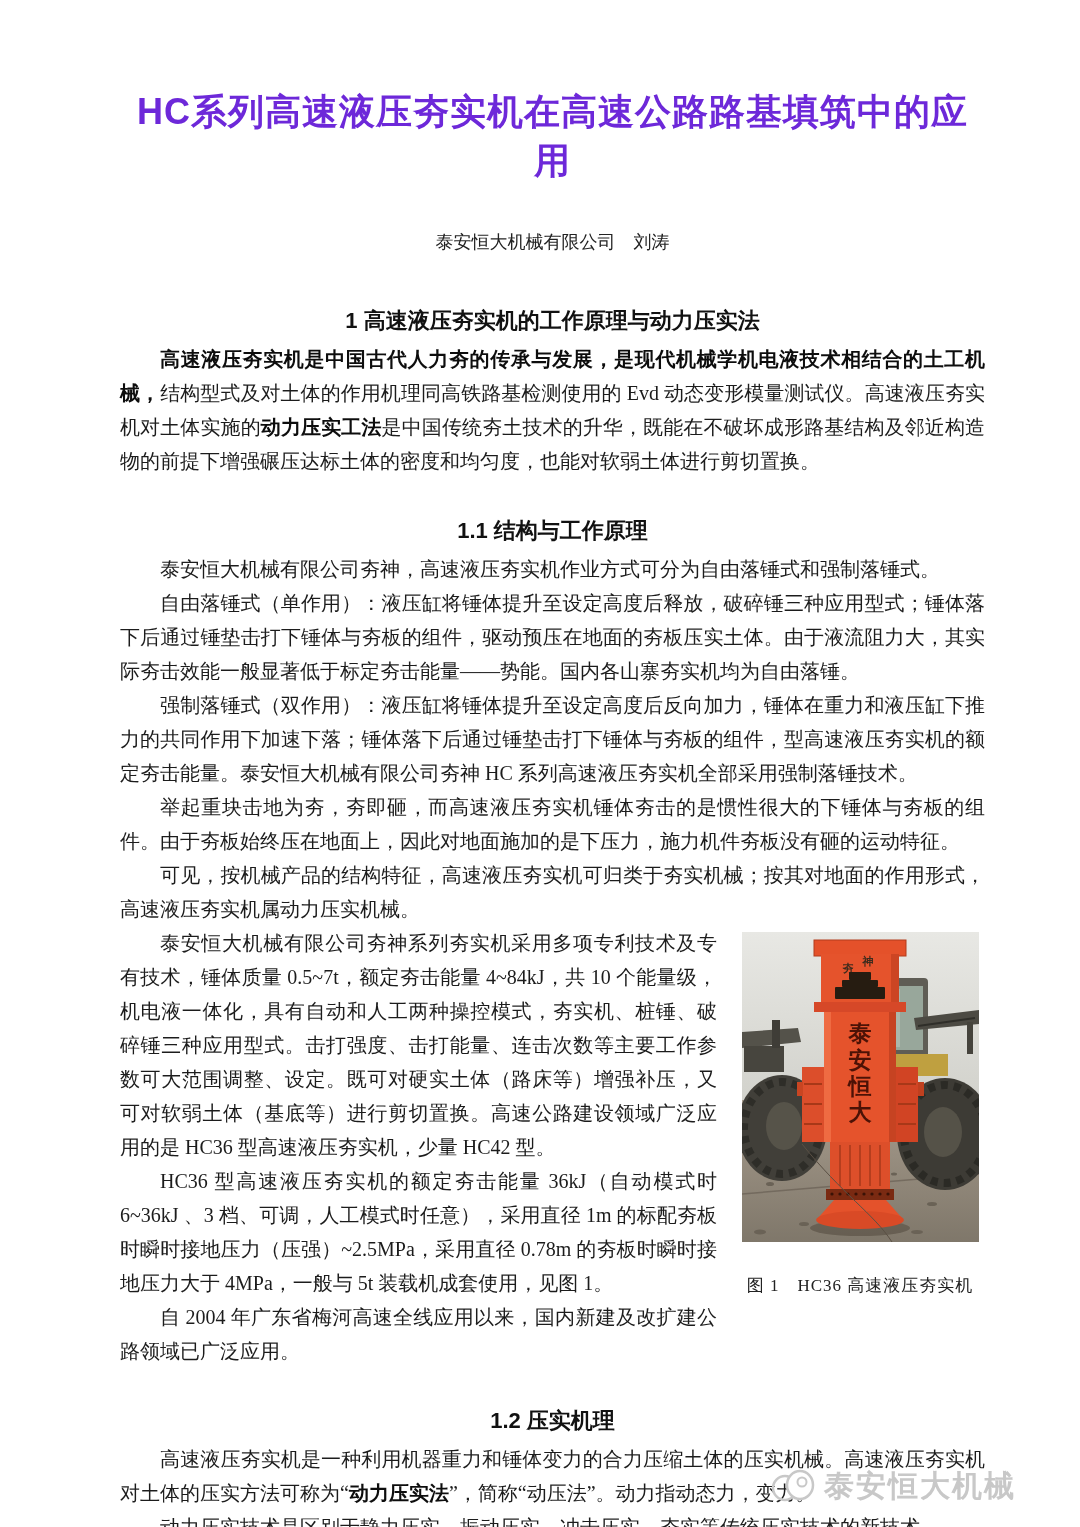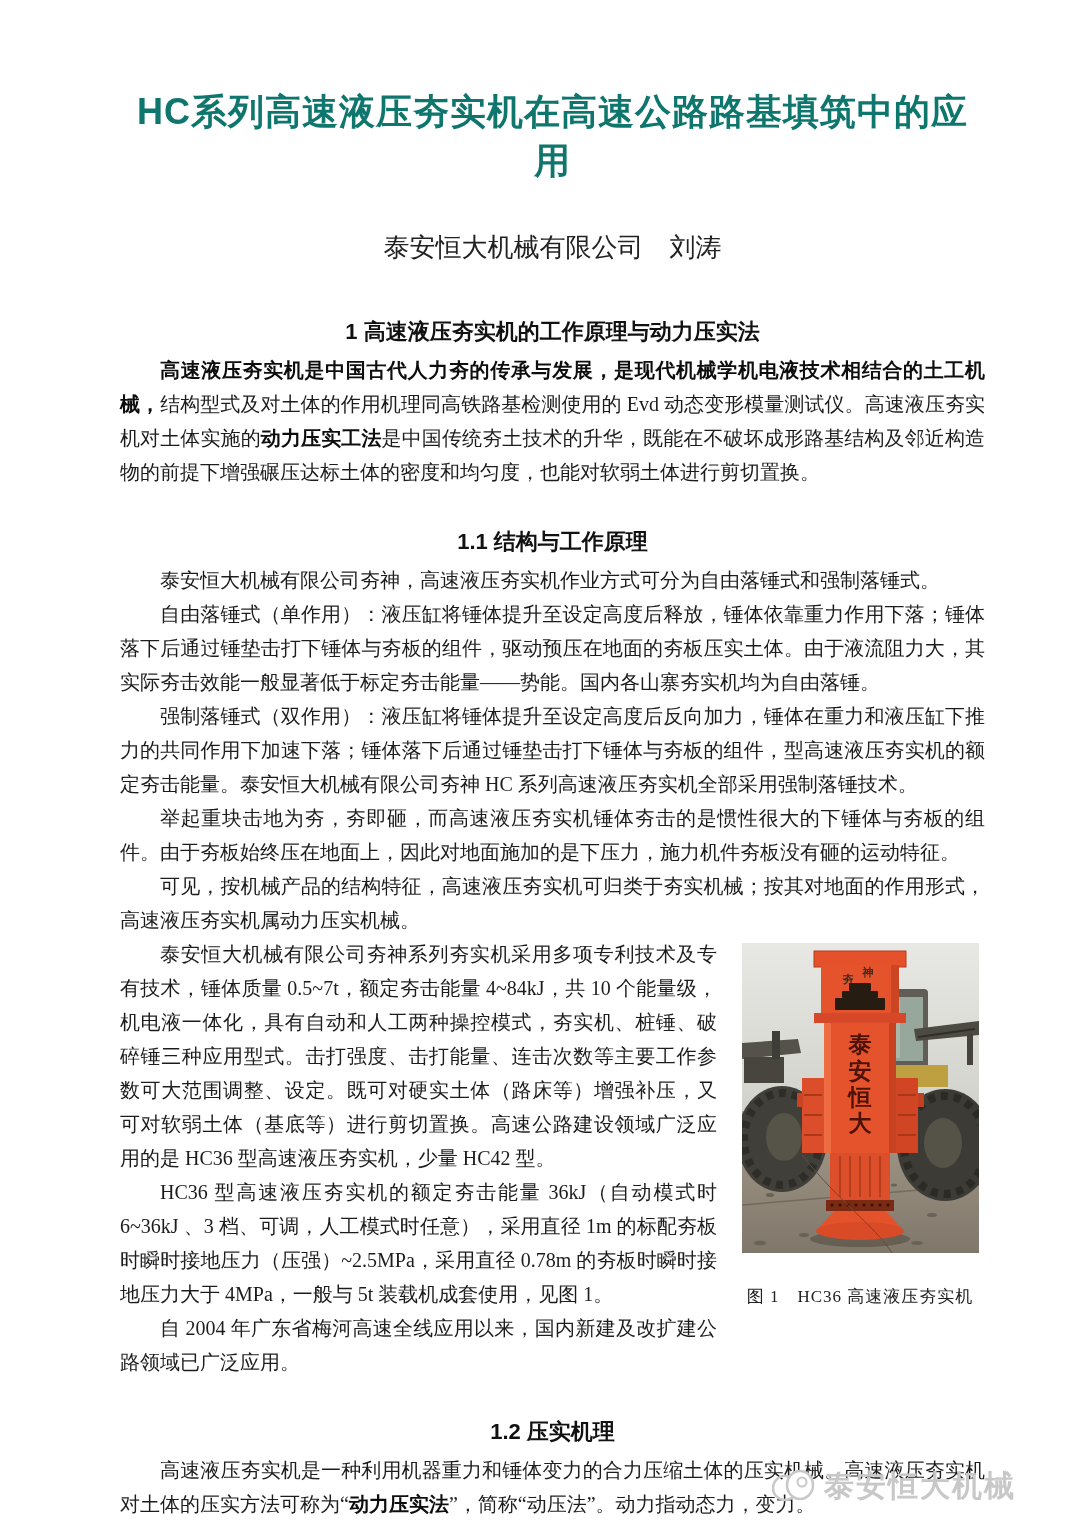--- a/index.html
+++ b/index.html
@@ -14,25 +14,25 @@
   .page{
     padding:88px 95px 0 120px;
   }
   .doc-title{
     text-align:center;
     font-family:"Liberation Sans", sans-serif;
     font-weight:bold;
     font-size:36px;
     letter-spacing:1px;
     margin:0 0 44px 0;
-    color:#0f766e;
+    color:#6d28d9;
   }
   .author-line{
     text-align:center;
-    font-size:26px;
+    font-size:18px;
     margin:0 0 52px 0;
     color:#222;
   }
   h2.sec-heading{
     font-family:"Liberation Sans", sans-serif;
     font-weight:bold;
     font-size:22px;
     margin:0 0 6px 0;
     color:#111;
     text-align:center;
@@ -97,21 +97,21 @@
 
   <div class="author-line">泰安恒大机械有限公司　刘涛</div>
 
   <h2 class="sec-heading">1 高速液压夯实机的工作原理与动力压实法</h2>
 
   <p class="body-p intro-gap"><b>高速液压夯实机是中国古代人力夯的传承与发展，是现代机械学机电液技术相结合的土工机械，</b><span>结构型式及对土体的作用机理同高铁路基检测使用的 Evd 动态变形模量测试仪。高速液压夯实机对土体实施的</span><b>动力压实工法</b><span>是中国传统夯土技术的升华，既能在不破坏成形路基结构及邻近构造物的前提下增强碾压达标土体的密度和均匀度，也能对软弱土体进行剪切置换。</span></p>
 
   <h2 class="sec-heading sub">1.1 结构与工作原理</h2>
 
   <p class="body-p">泰安恒大机械有限公司夯神，高速液压夯实机作业方式可分为自由落锤式和强制落锤式。</p>
-  <p class="body-p">自由落锤式（单作用）：液压缸将锤体提升至设定高度后释放，锤体依靠重力作用下落；锤体落下后通过锤垫击打下锤体与夯板的组件，驱动预压在地面的夯板压实土体。由于液流阻力大，其实际夯击效能一般显著低于标定夯击能量——势能。国内各山寨夯实机均为自由落锤。</p>
+  <p class="body-p">自由落锤式（单作用）：液压缸将锤体提升至设定高度后释放，破碎锤三种应用型式；锤体落下后通过锤垫击打下锤体与夯板的组件，驱动预压在地面的夯板压实土体。由于液流阻力大，其实际夯击效能一般显著低于标定夯击能量——势能。国内各山寨夯实机均为自由落锤。</p>
   <p class="body-p">强制落锤式（双作用）：液压缸将锤体提升至设定高度后反向加力，锤体在重力和液压缸下推力的共同作用下加速下落；锤体落下后通过锤垫击打下锤体与夯板的组件，型高速液压夯实机的额定夯击能量。泰安恒大机械有限公司夯神 HC 系列高速液压夯实机全部采用强制落锤技术。</p>
   <p class="body-p">举起重块击地为夯，夯即砸，而高速液压夯实机锤体夯击的是惯性很大的下锤体与夯板的组件。由于夯板始终压在地面上，因此对地面施加的是下压力，施力机件夯板没有砸的运动特征。</p>
   <p class="body-p">可见，按机械产品的结构特征，高速液压夯实机可归类于夯实机械；按其对地面的作用形式，高速液压夯实机属动力压实机械。</p>
 
   <div class="wrap-zone">
 
     <figure class="fig">
       <svg class="fig-photo" viewBox="0 0 237 310" xmlns="http://www.w3.org/2000/svg">
         <defs>
           <linearGradient id="skyG" x1="0" y1="0" x2="0" y2="1">

